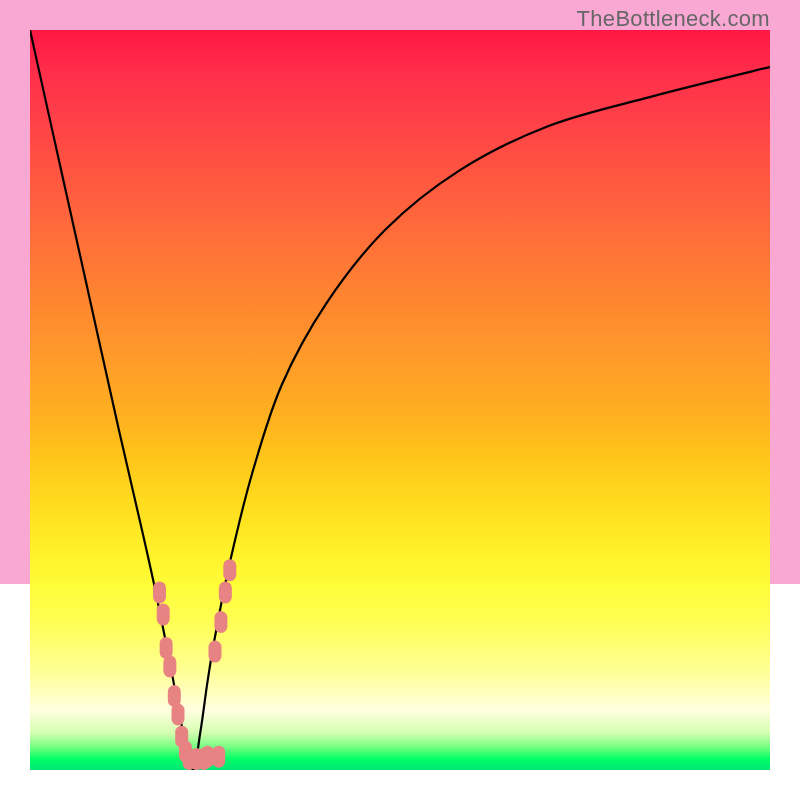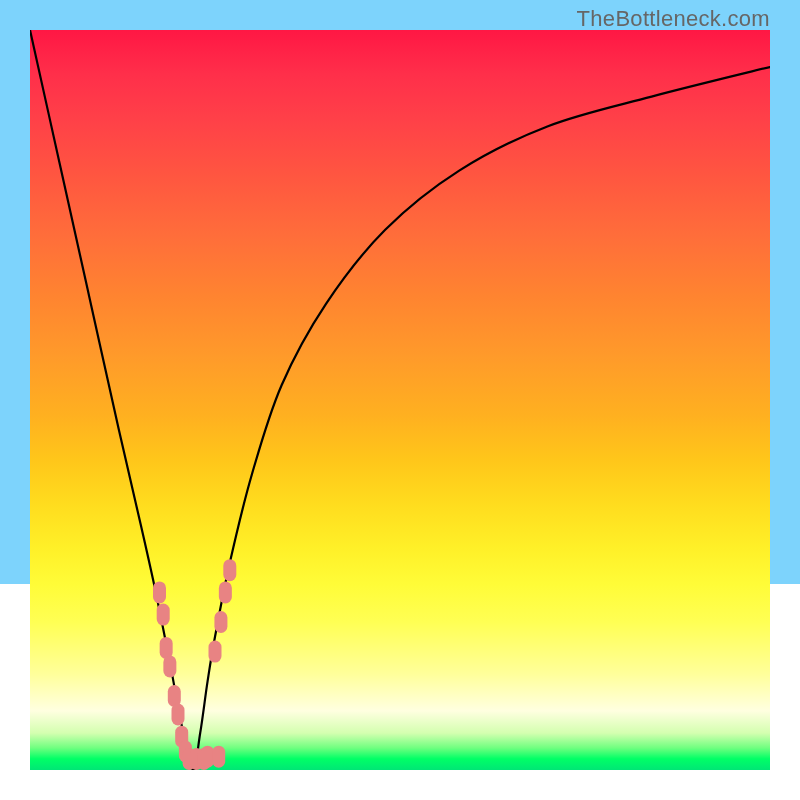--- a/index.html
+++ b/index.html
@@ -6,21 +6,21 @@
     margin: 0;
     padding: 0;
     width: 800px;
     height: 800px;
     overflow: hidden;
     font-family: Arial, Helvetica, sans-serif;
   }
   .frame {
     width: 800px;
     height: 584px;
-    background: #7dd3fc;
+    background: #f9a8d4;
     position: relative;
   }
   .plot-area {
     position: absolute;
     left: 30px;
     top: 30px;
     width: 740px;
     height: 740px;
     background: linear-gradient(
       to bottom,

